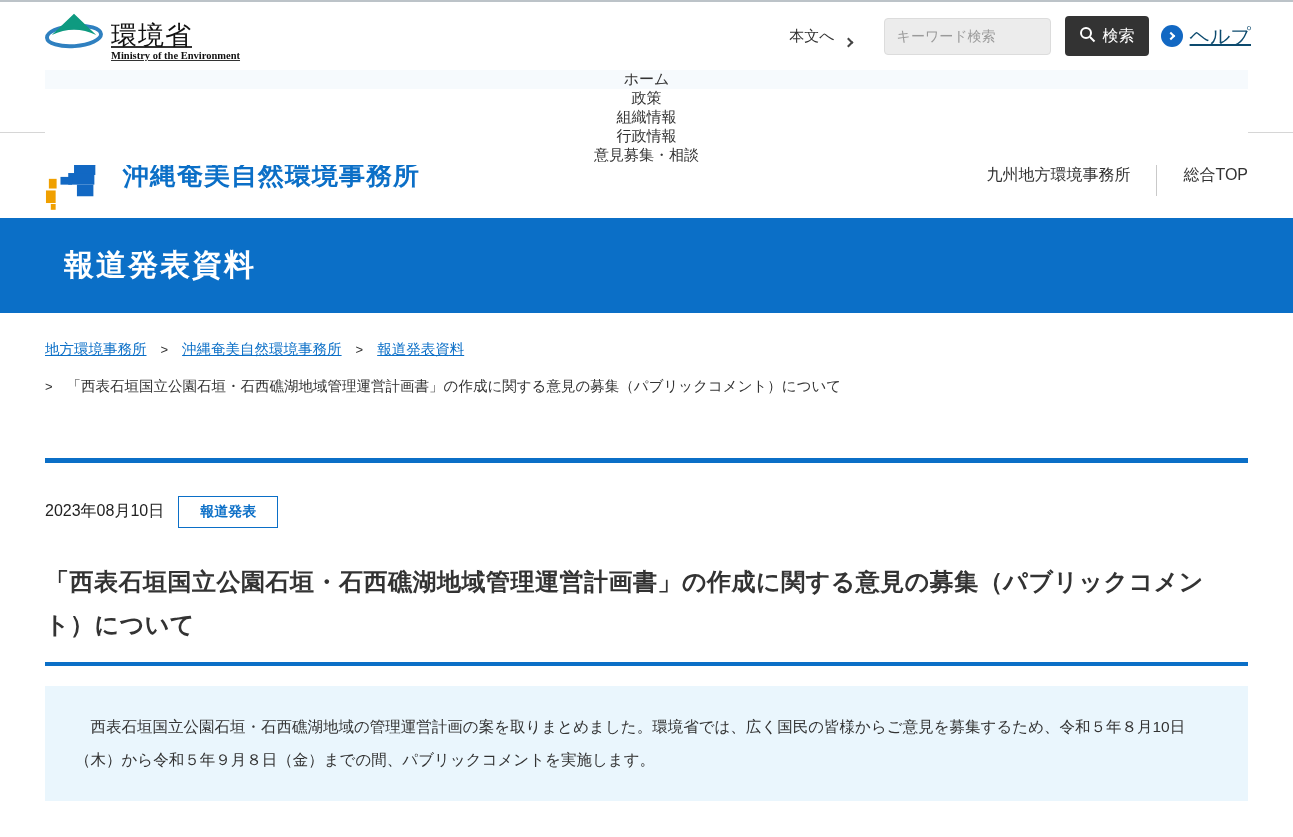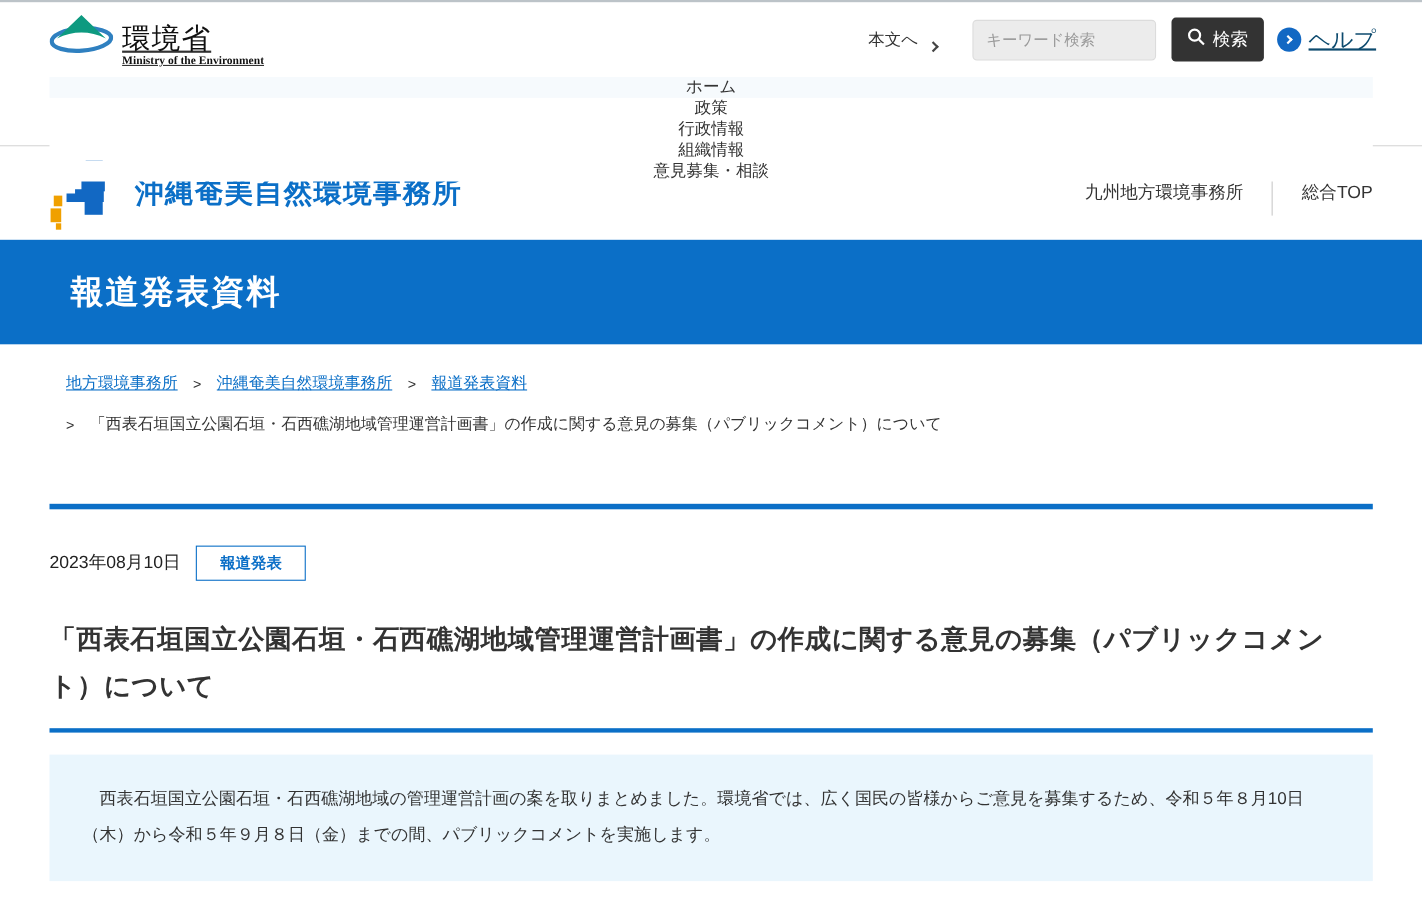--- a/index.html
+++ b/index.html
@@ -50,21 +50,21 @@
   .office-title { color:#0b6fc7; font-size:26px; font-weight:bold; margin-left:18px; letter-spacing:1px; }
   .office-links { display:flex; align-items:center; gap:26px; font-size:16px; color:#333; }
   .office-links .vline { width:1px; height:40px; background:#c9c9c9; }
   .office-link { cursor:pointer; }
 
   
   .banner { background:#0b6fc7; height:95px; display:flex; align-items:center; padding:0 64px; }
   .banner-title { color:#fff; font-size:30px; font-weight:bold; letter-spacing:2px; }
 
   
-  .breadcrumb { padding:26px 60px 0; font-size:14.5px; }
+  .breadcrumb { padding:26px 45px 0; font-size:14.5px; }
   .bc-line { display:flex; align-items:center; gap:14px; line-height:1.5; }
   .bc-line + .bc-line { margin-top:15px; }
   .bc-link { color:#0b6fc7; text-decoration:underline; cursor:pointer; }
   .bc-sep { color:#333; font-size:13px; }
   .bc-current { color:#333; }
 
   .hr-blue { height:5px; background:#0b6fc7; margin:60px 45px 0; }
   .hr-blue2 { height:4px; background:#0b6fc7; margin:14px 45px 0; }
 
   
@@ -119,22 +119,22 @@
       <span class="help-circle">
           <span class="chev"></span>
         </span>
       <a class="help-link">ヘルプ</a>
     </div>
   </header>
 
   <nav class="gnav">
     <div class="gnav-item active">ホーム</div>
     <div class="gnav-item">政策</div>
+    <div class="gnav-item">組織情報</div>
     <div class="gnav-item">行政情報</div>
-    <div class="gnav-item">組織情報</div>
     <div class="gnav-item">意見募集・相談</div>
   </nav>
 
   <div class="office-bar">
     <span>
       <svg width="60" height="72" viewBox="0 0 62 74">
         <g fill="#1268c3">
           <rect x="34" y="2" width="16" height="14"></rect>
           <rect x="42" y="18" width="10" height="10"></rect>
           <rect x="30" y="26" width="22" height="12"></rect>

